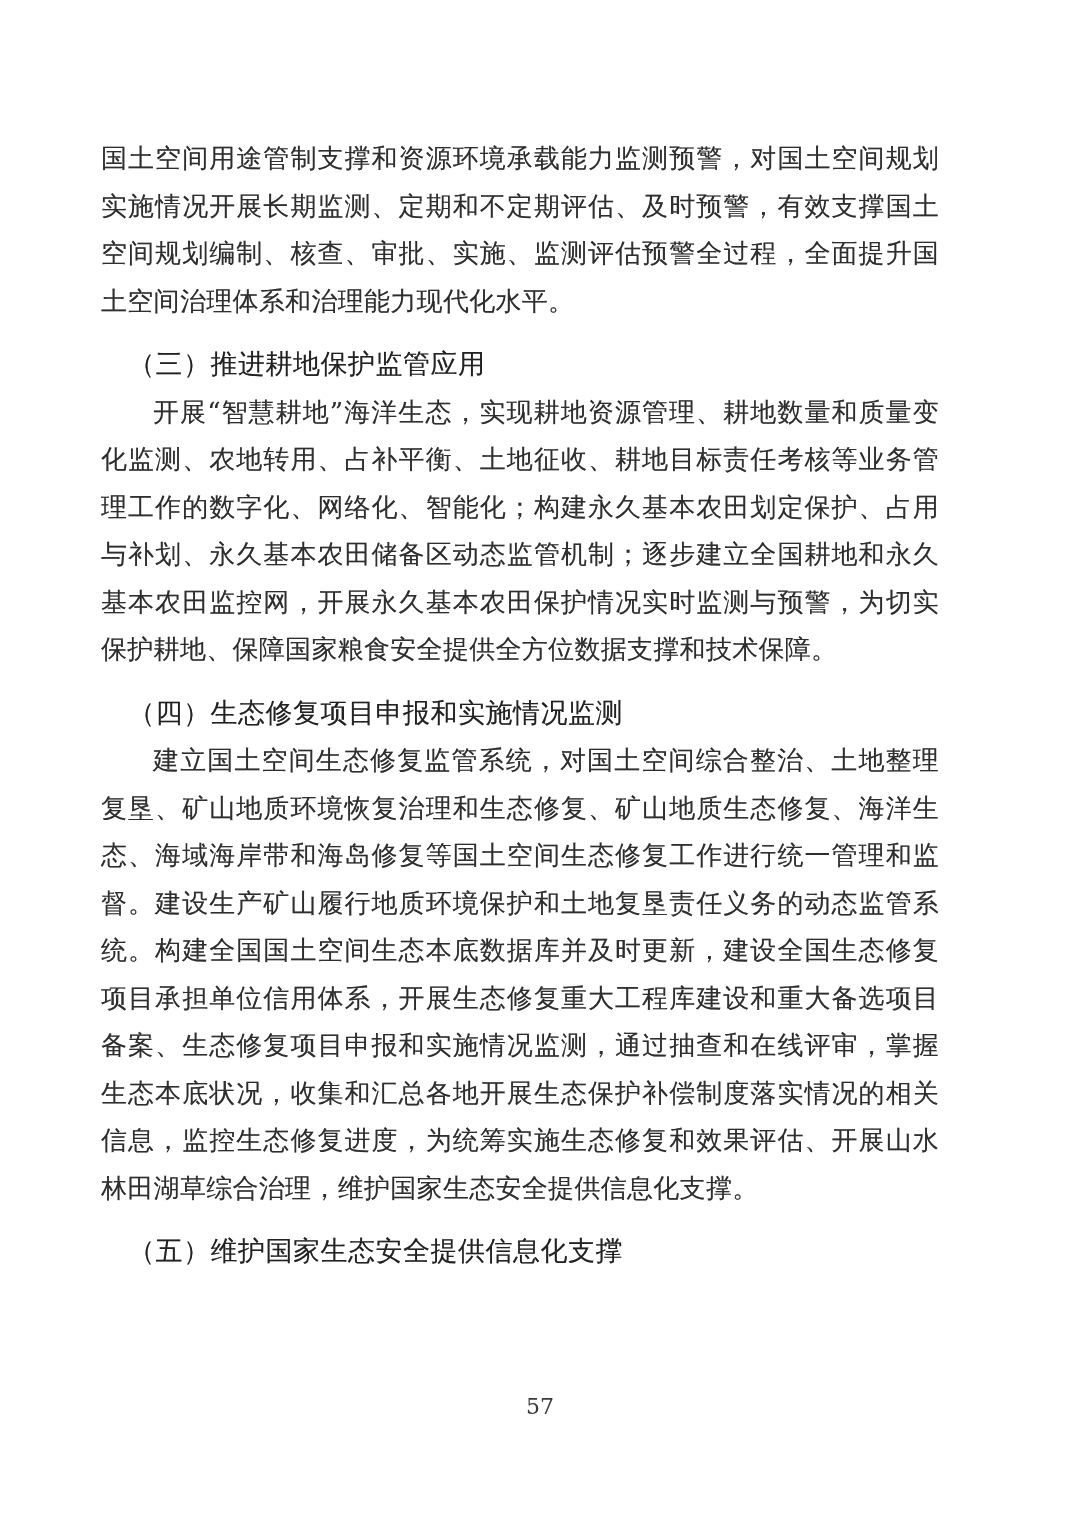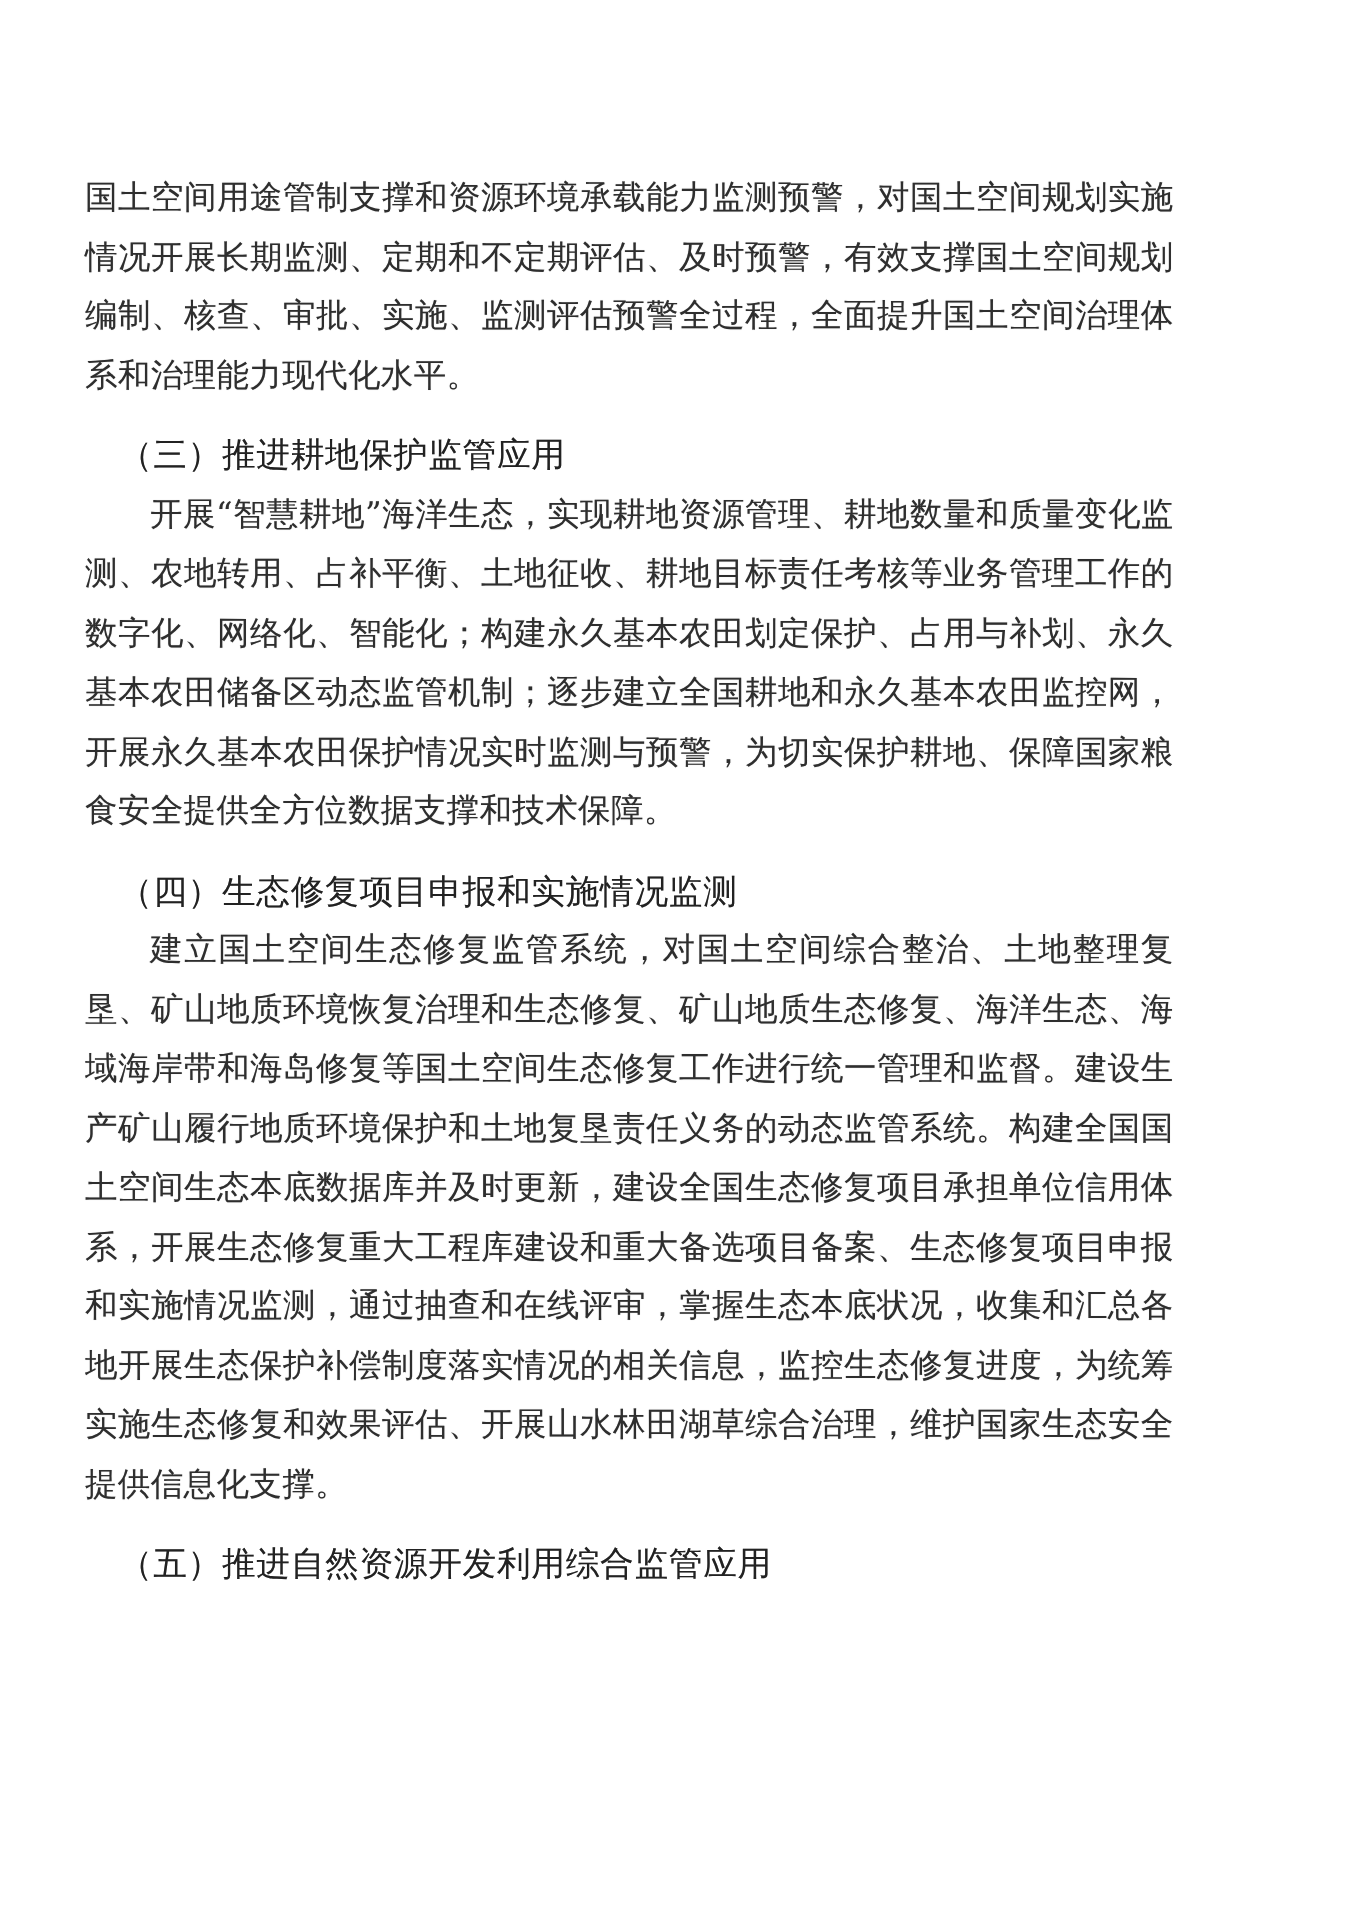--- a/index.html
+++ b/index.html
@@ -7,21 +7,21 @@
     padding: 0;
     background: #e9e9e9;
   }
   .page {
     position: relative;
     width: 1080px;
     height: 1527px;
     margin: 0 auto;
     background: #ffffff;
     box-sizing: border-box;
-    padding: 135px 141px 0 68px;
+    padding: 135px 141px 0 101px;
     overflow: hidden;
     font-family: "DejaVu Serif", "Liberation Serif", serif;
     color: #2e2e2e;
   }
   .para {
     margin: 0;
     font-size: 26px;
     line-height: 47.5px;
     letter-spacing: 0.3px;
     text-align: justify;
@@ -65,17 +65,18 @@
     <h3 class="heading">（三）推进耕地保护监管应用</h3>
     <p class="para">开展“智慧耕地”海洋生态，实现耕地资源管理、耕地数量和质量变化监测、农地转用、占补平衡、土地征收、耕地目标责任考核等业务管理工作的数字化、网络化、智能化；构建永久基本农田划定保护、占用与补划、永久基本农田储备区动态监管机制；逐步建立全国耕地和永久基本农田监控网，开展永久基本农田保护情况实时监测与预警，为切实保护耕地、保障国家粮食安全提供全方位数据支撑和技术保障。</p>
   </section>
 
   <section>
     <h3 class="heading">（四）生态修复项目申报和实施情况监测</h3>
     <p class="para">建立国土空间生态修复监管系统，对国土空间综合整治、土地整理复垦、矿山地质环境恢复治理和生态修复、矿山地质生态修复、海洋生态、海域海岸带和海岛修复等国土空间生态修复工作进行统一管理和监督。建设生产矿山履行地质环境保护和土地复垦责任义务的动态监管系统。构建全国国土空间生态本底数据库并及时更新，建设全国生态修复项目承担单位信用体系，开展生态修复重大工程库建设和重大备选项目备案、生态修复项目申报和实施情况监测，通过抽查和在线评审，掌握生态本底状况，收集和汇总各地开展生态保护补偿制度落实情况的相关信息，监控生态修复进度，为统筹实施生态修复和效果评估、开展山水林田湖草综合治理，维护国家生态安全提供信息化支撑。</p>
   </section>
 
   <section>
-    <h3 class="heading">（五）推进自然资源开发利用综合监管应用</h3>
+    <h3 class="heading">（五）维护国家生态安全提供信息化支撑</h3>
   </section>
 
+  <div class="page-number">57</div>
 
 </div>
 
 </body></html>

